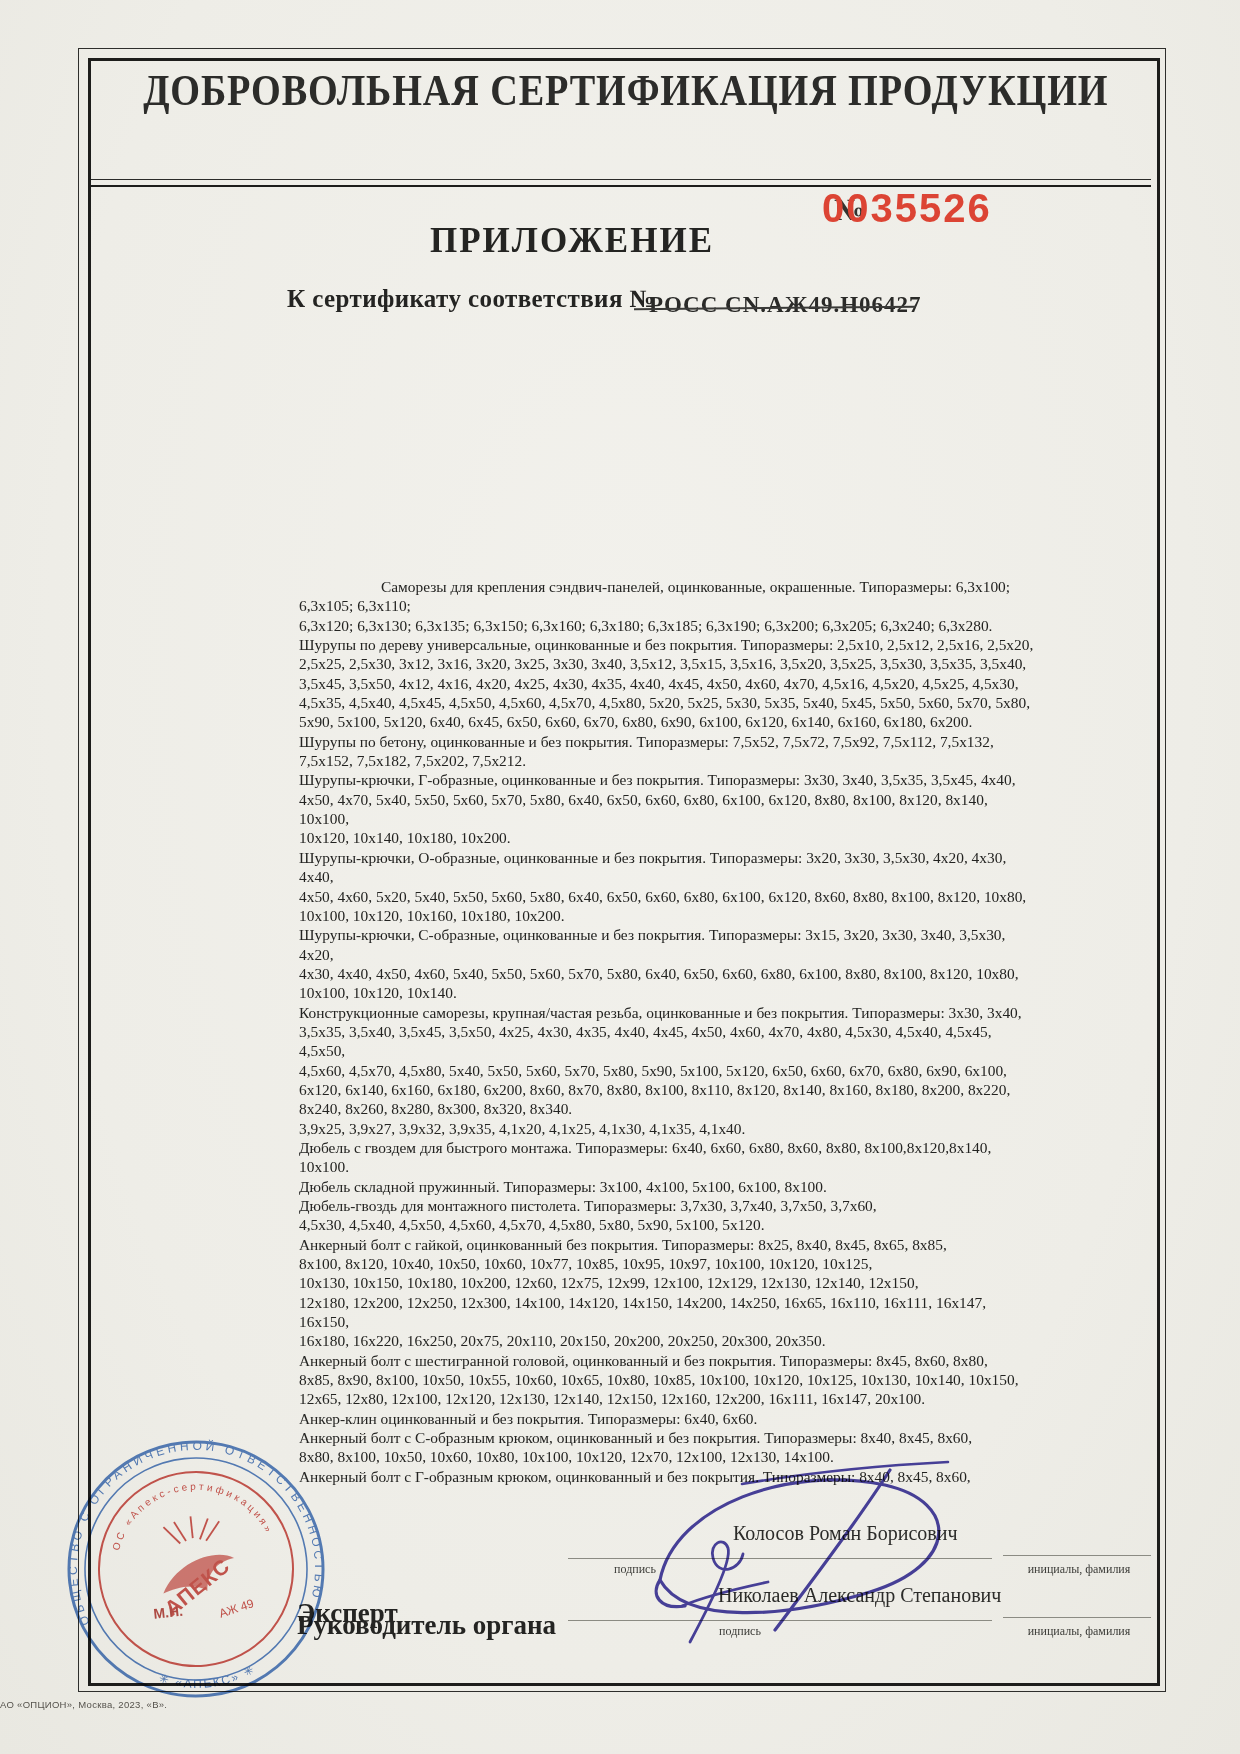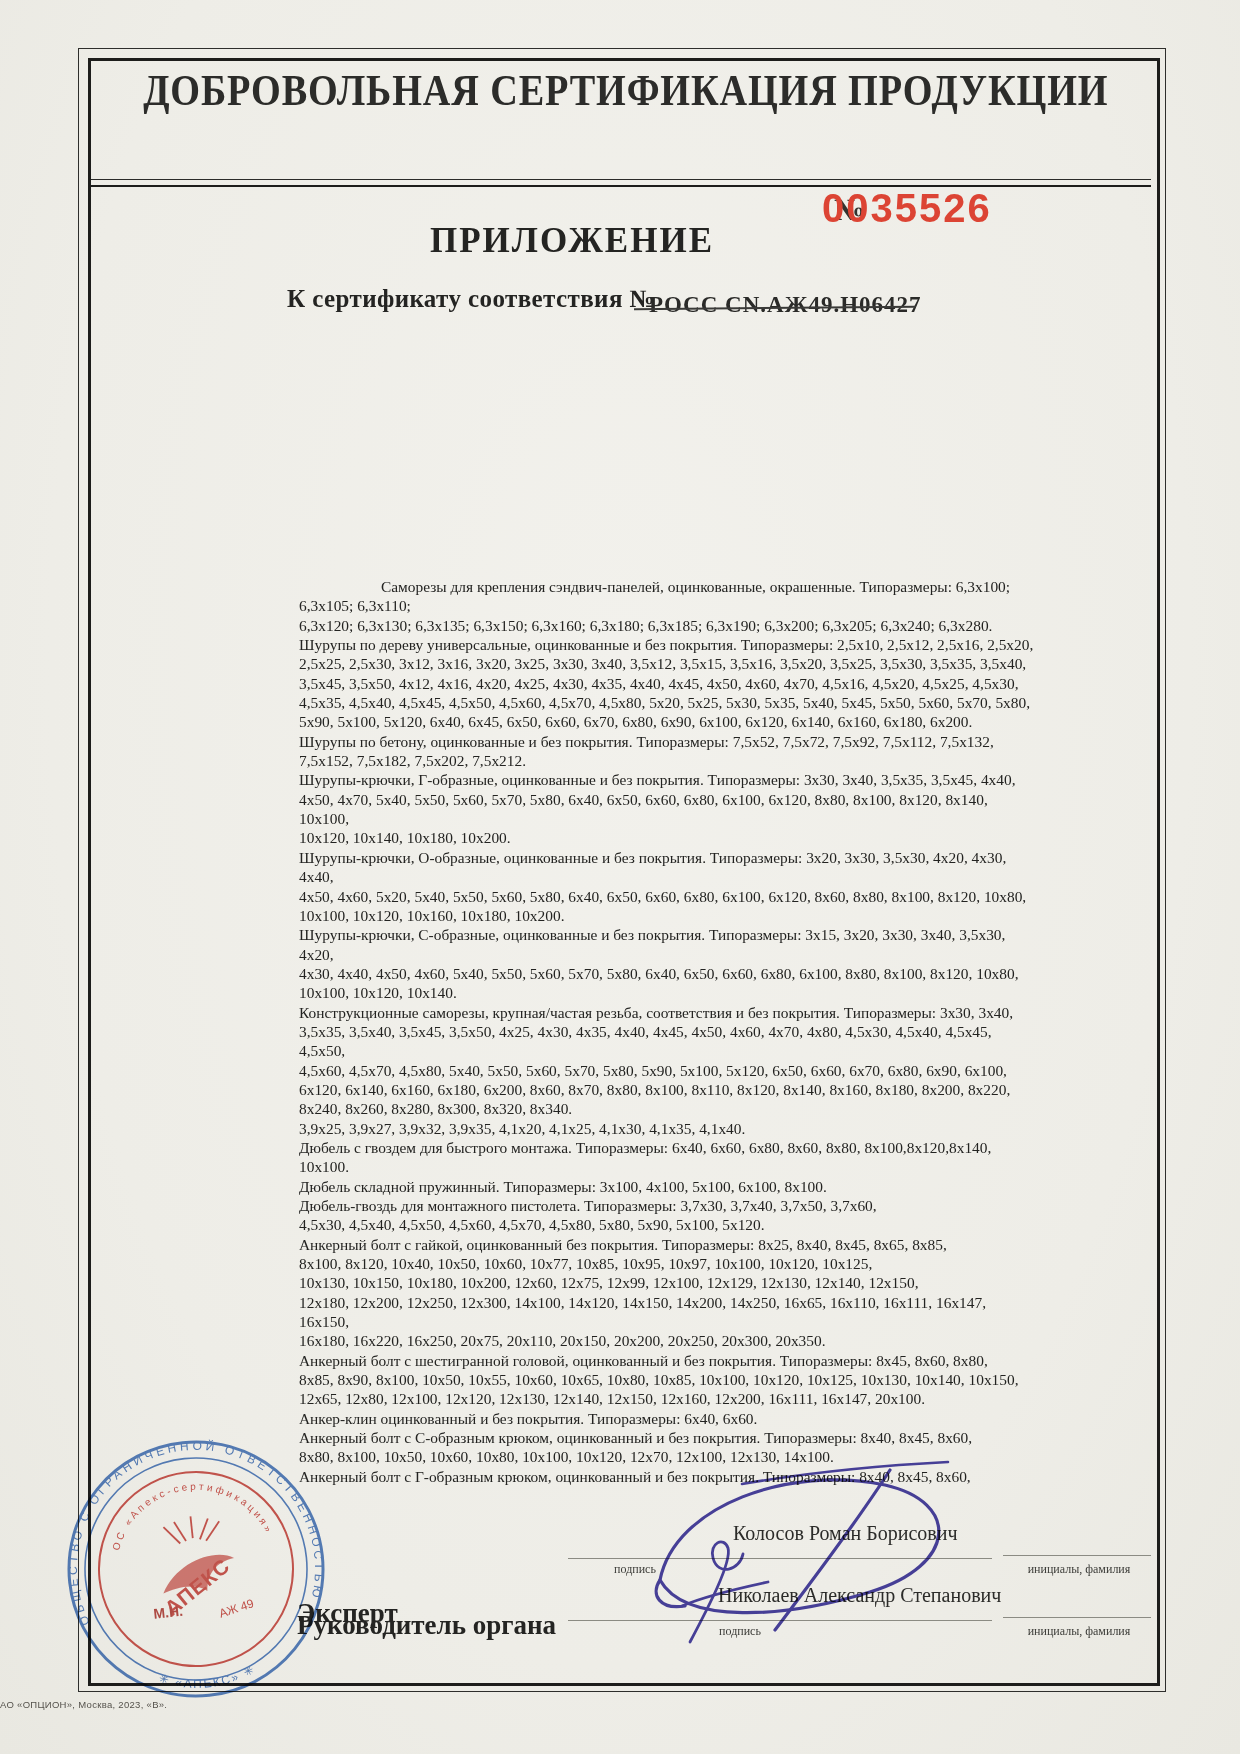--- a/index.html
+++ b/index.html
@@ -73,21 +73,21 @@
       <div>10х100,</div>
       <div>10х120, 10х140, 10х180, 10х200.</div>
       <div>Шурупы-крючки, О-образные, оцинкованные и без покрытия. Типоразмеры: 3х20, 3х30, 3,5х30, 4х20, 4х30,</div>
       <div>4х40,</div>
       <div>4х50, 4х60, 5х20, 5х40, 5х50, 5х60, 5х80, 6х40, 6х50, 6х60, 6х80, 6х100, 6х120, 8х60, 8х80, 8х100, 8х120, 10х80,</div>
       <div>10х100, 10х120, 10х160, 10х180, 10х200.</div>
       <div>Шурупы-крючки, С-образные, оцинкованные и без покрытия. Типоразмеры: 3х15, 3х20, 3х30, 3х40, 3,5х30,</div>
       <div>4х20,</div>
       <div>4х30, 4х40, 4х50, 4х60, 5х40, 5х50, 5х60, 5х70, 5х80, 6х40, 6х50, 6х60, 6х80, 6х100, 8х80, 8х100, 8х120, 10х80,</div>
       <div>10х100, 10х120, 10х140.</div>
-      <div>Конструкционные саморезы, крупная/частая резьба, соответствия и без покрытия. Типоразмеры: 3х30, 3х40,</div>
+      <div>Конструкционные саморезы, крупная/частая резьба, оцинкованные и без покрытия. Типоразмеры: 3х30, 3х40,</div>
       <div>3,5х35, 3,5х40, 3,5х45, 3,5х50, 4х25, 4х30, 4х35, 4х40, 4х45, 4х50, 4х60, 4х70, 4х80, 4,5х30, 4,5х40, 4,5х45,</div>
       <div>4,5х50,</div>
       <div>4,5х60, 4,5х70, 4,5х80, 5х40, 5х50, 5х60, 5х70, 5х80, 5х90, 5х100, 5х120, 6х50, 6х60, 6х70, 6х80, 6х90, 6х100,</div>
       <div>6х120, 6х140, 6х160, 6х180, 6х200, 8х60, 8х70, 8х80, 8х100, 8х110, 8х120, 8х140, 8х160, 8х180, 8х200, 8х220,</div>
       <div>8х240, 8х260, 8х280, 8х300, 8х320, 8х340.</div>
       <div>3,9х25, 3,9х27, 3,9х32, 3,9х35, 4,1х20, 4,1х25, 4,1х30, 4,1х35, 4,1х40.</div>
       <div>Дюбель с гвоздем для быстрого монтажа. Типоразмеры: 6х40, 6х60, 6х80, 8х60, 8х80, 8х100,8х120,8х140,</div>
       <div>10х100.</div>
       <div>Дюбель складной пружинный. Типоразмеры: 3х100, 4х100, 5х100, 6х100, 8х100.</div>
       <div>Дюбель-гвоздь для монтажного пистолета. Типоразмеры: 3,7х30, 3,7х40, 3,7х50, 3,7х60,</div>

